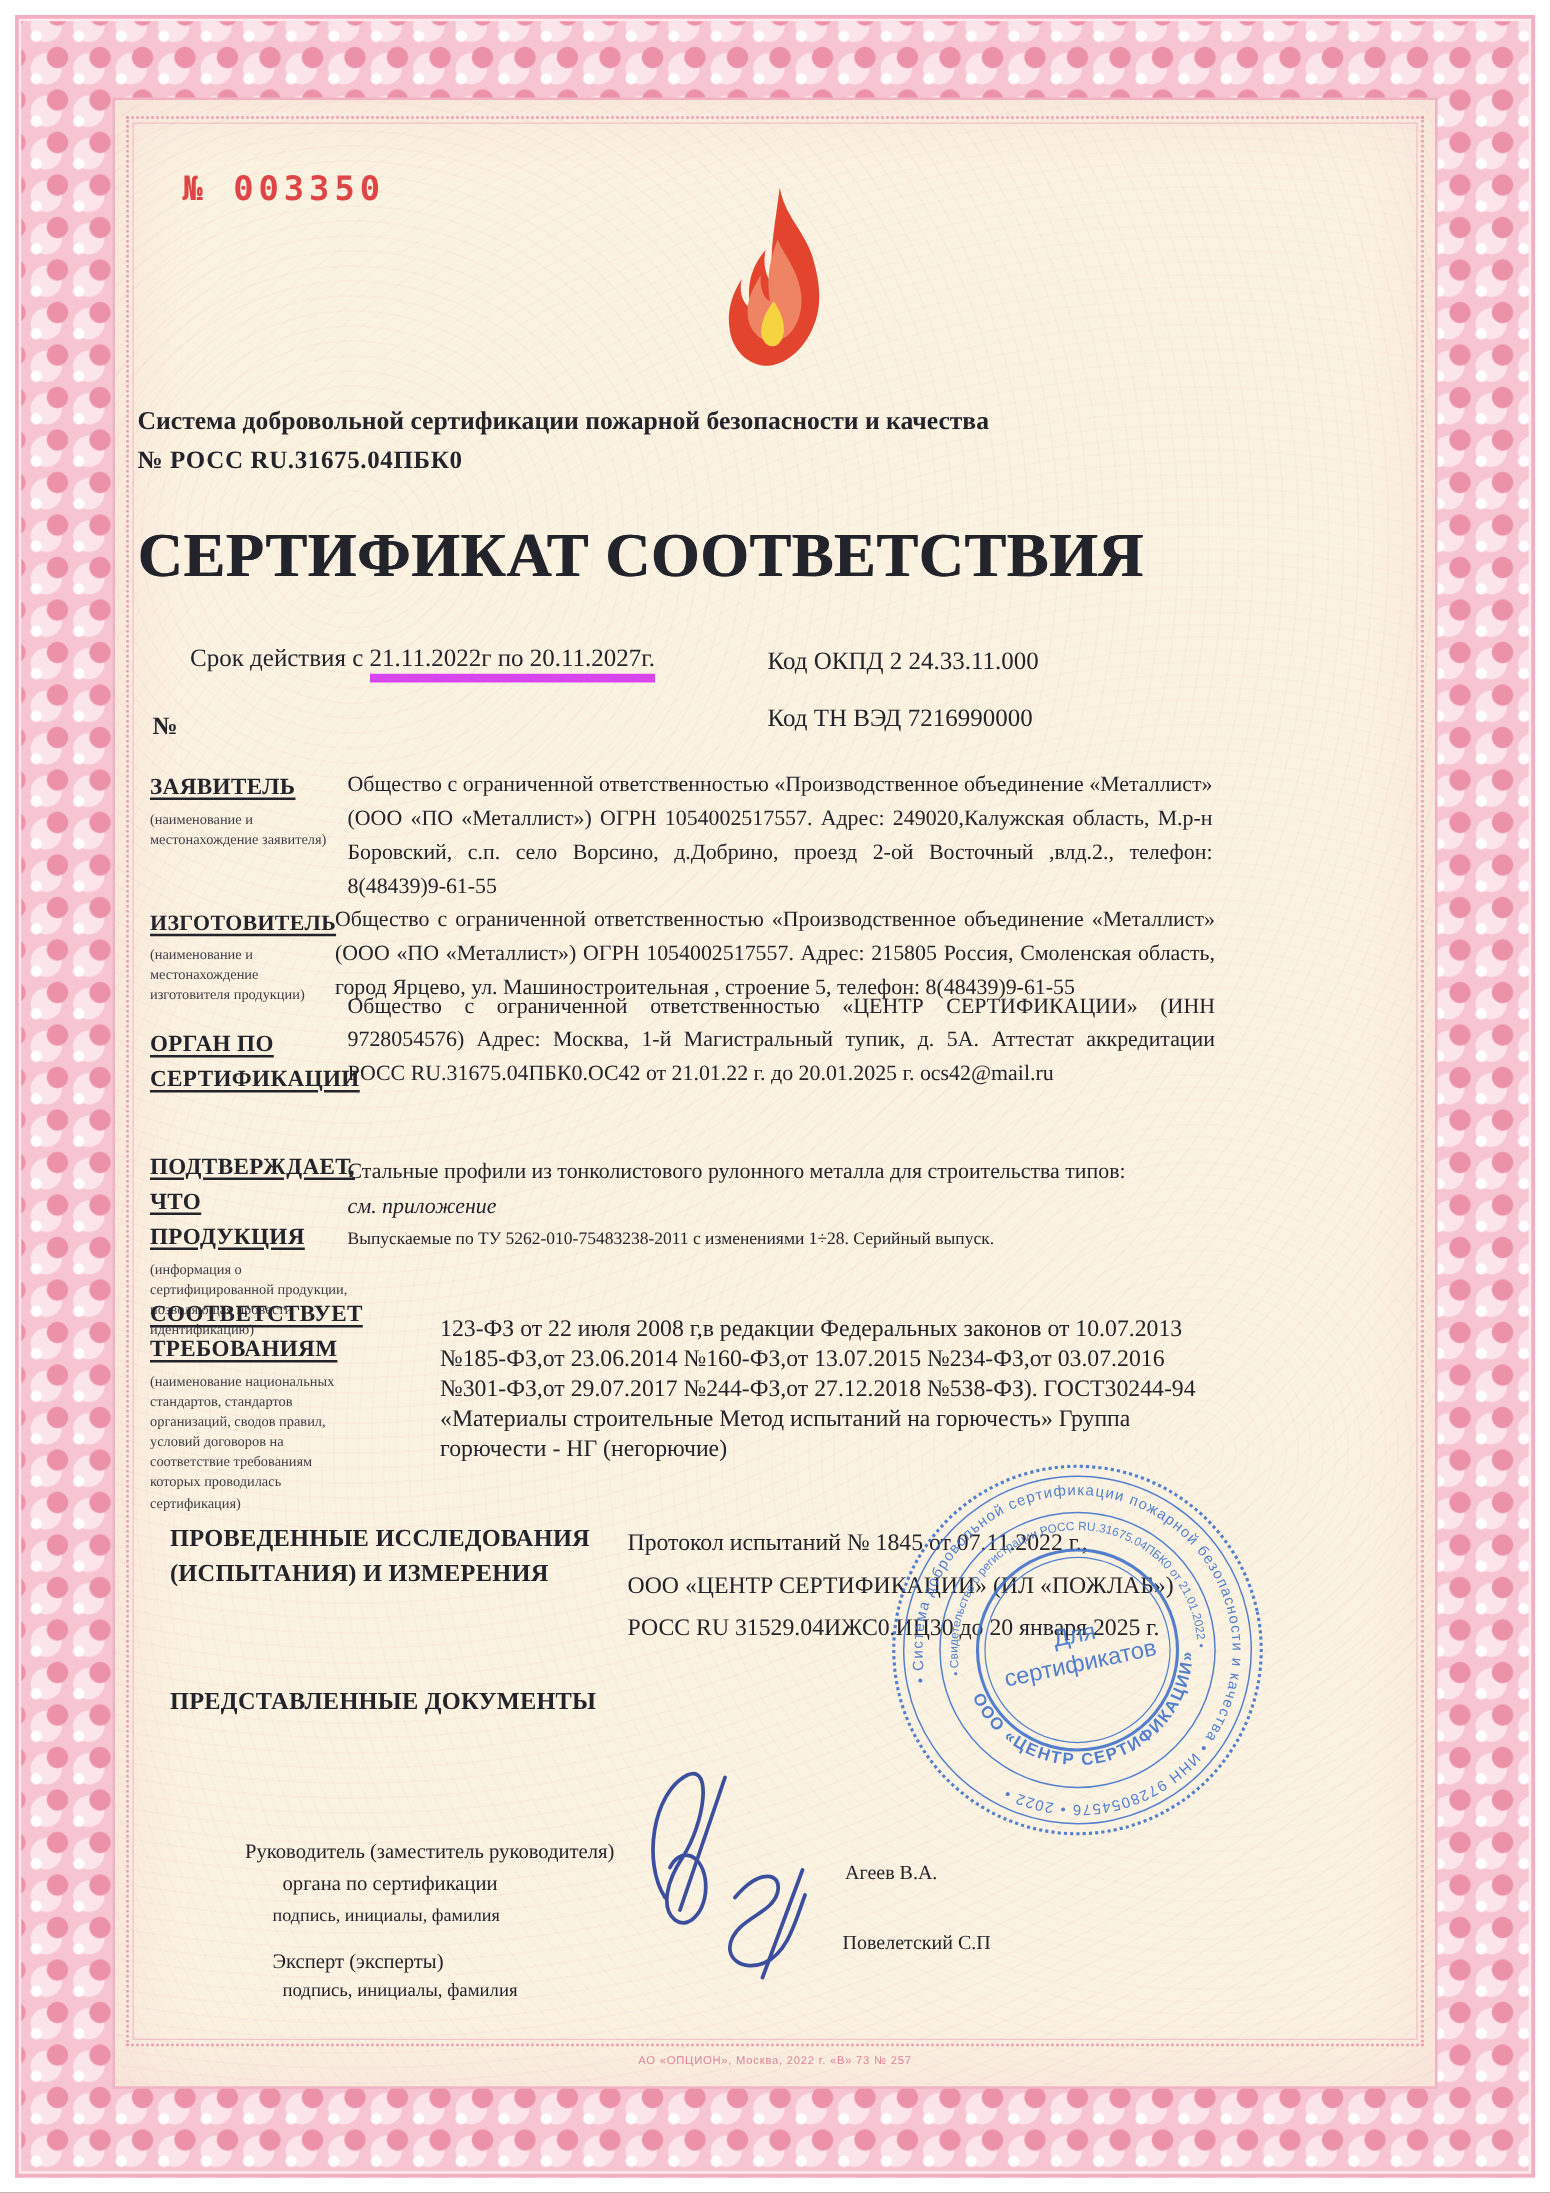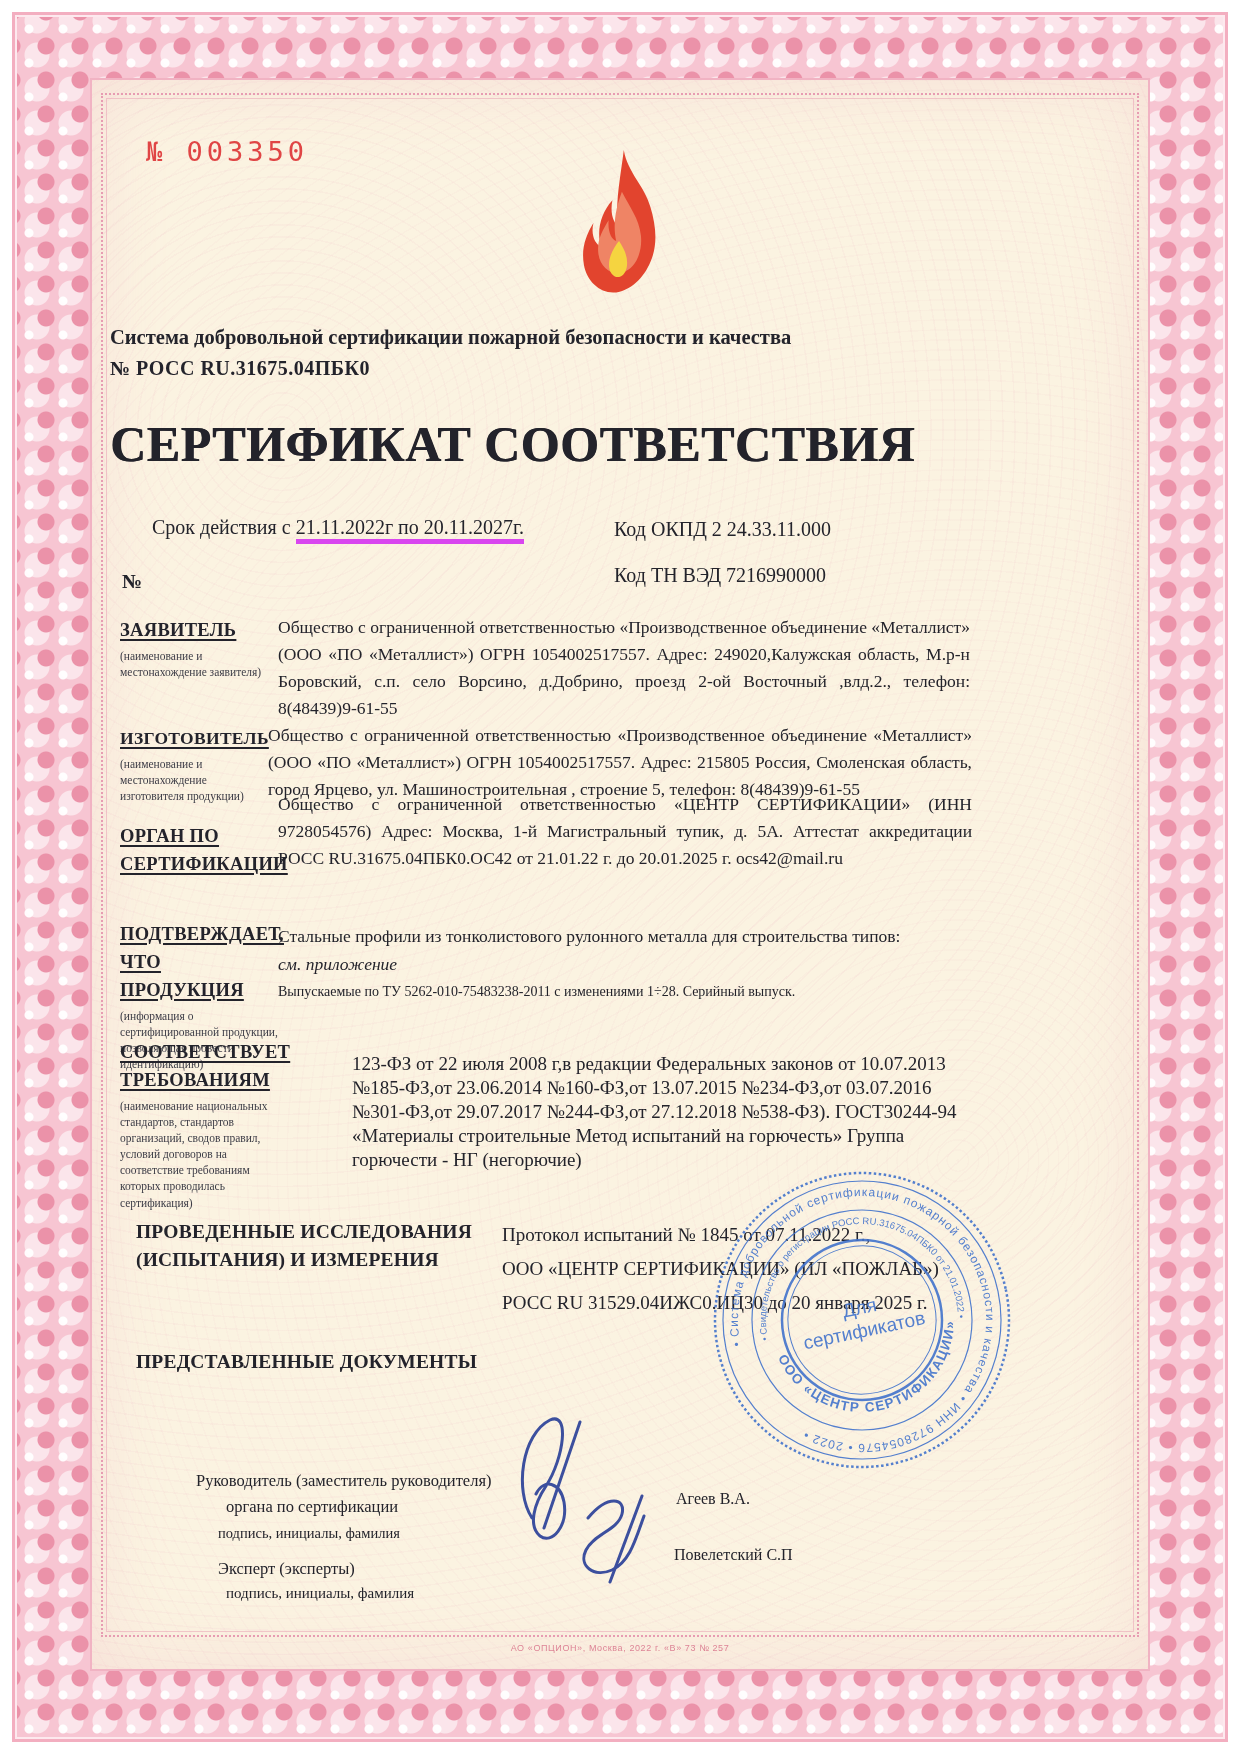--- a/index.html
+++ b/index.html
@@ -16,28 +16,28 @@
     box-shadow: inset 0 0 0 3px #f3aec0, inset 0 0 0 5px #fde9ee;}
   
   .paper{position:absolute;left:92px;top:80px;right:92px;bottom:85px;background-color:#fbf3e1;
     background-image:
       repeating-radial-gradient(circle at 18% 22%, rgba(230,155,180,.07) 0 1.5px, transparent 1.5px 12px),
       repeating-radial-gradient(circle at 82% 68%, rgba(230,155,180,.05) 0 1.5px, transparent 1.5px 10px);
     box-shadow: inset 0 0 70px rgba(238,170,190,.28), 0 0 0 2px #f1b3c3;}
   .paper::before{content:"";position:absolute;inset:13px 9px 32px 9px;border:2px dotted #e79cb2;}
   .paper::after{content:"";position:absolute;inset:18px 14px 37px 14px;border:1px solid rgba(231,156,178,.5);}
   .abs{position:absolute;}
-  .blank-no{font-family:"DejaVu Sans Mono",monospace;font-weight:normal;font-size:27px;
+  .blank-no{font-family:"DejaVu Sans Mono",monospace;font-weight:bold;font-size:27px;
             color:#e04545;letter-spacing:4px;}
   .hdr{width:880px;left:110px;text-align:left;font-weight:bold;}
   .hdr1{font-size:20.5px;}
   .hdr2{font-size:20px;letter-spacing:.5px;}
   .title{font-size:50px;font-weight:bold;letter-spacing:.5px;text-shadow:.6px 0 0 currentColor;}
   .row20{font-size:20px;}
-  .uline{border-bottom:5px solid #d946ef;padding-bottom:1px;}
+  .uline{border-bottom:7px solid #d946ef;padding-bottom:1px;}
   .certno{font-weight:bold;font-size:21px;letter-spacing:.5px;}
   .seclabel{font-weight:bold;font-size:18.5px;letter-spacing:.3px;text-decoration:underline;
             text-decoration-thickness:2px;text-underline-offset:3px;line-height:28px;}
   .sublabel{font-size:11.5px;line-height:1.4;color:#3c3c46;margin-top:4px;}
   .sectext{font-size:17.5px;line-height:27px;text-align:justify;}
   .reqtext{font-size:19px;line-height:24px;}
   .big-bold{font-weight:bold;font-size:19.5px;line-height:28px;letter-spacing:.2px;}
   .resline{font-size:19px;line-height:34px;}
   .sigsmall{font-size:16.5px;line-height:26px;}
   .sigmini{font-size:14.5px;}

